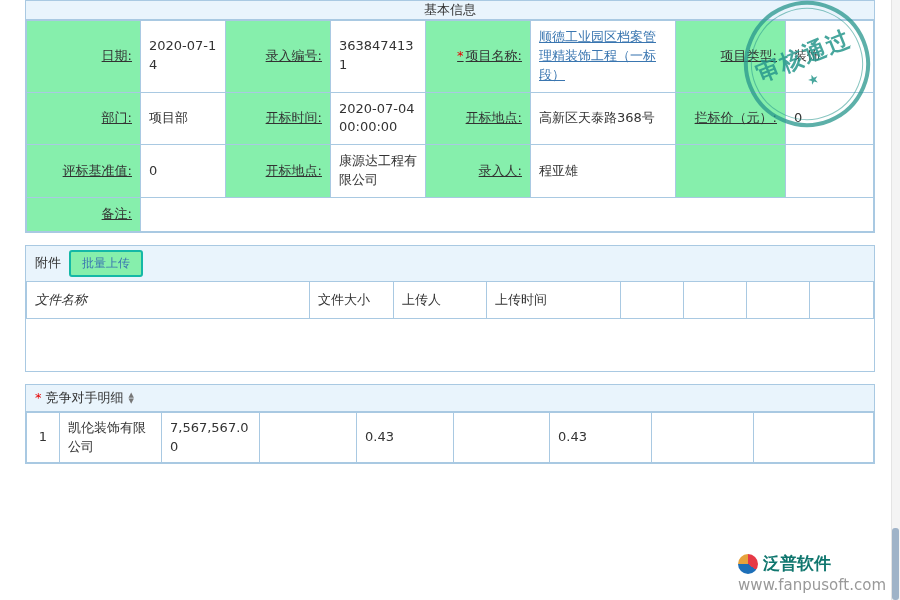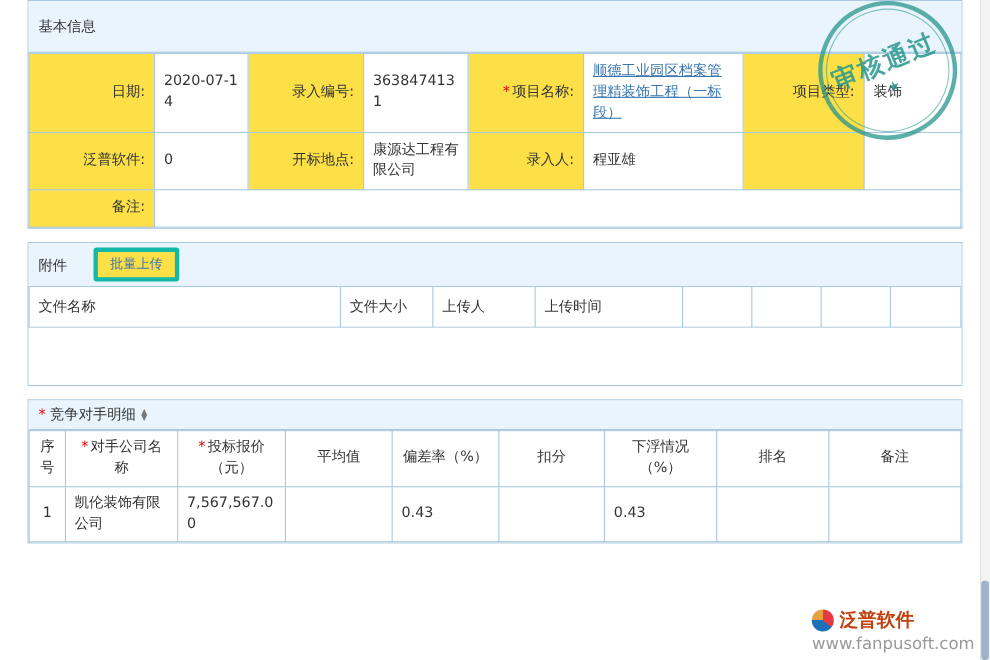--- a/index.html
+++ b/index.html
@@ -3,52 +3,52 @@
 <meta charset="utf-8">
 <style>
   * { box-sizing: border-box; margin: 0; padding: 0; }
   html, body { background: #fff; }
   body { font-family: "DejaVu Sans", "Liberation Sans", sans-serif; }
   .page { position: relative; width: 900px; height: 600px; overflow: hidden; background: #fff; }
   .content { padding: 0 25px; }
   .title { text-align: center; font-size: 21px; font-weight: bold; color: #222; padding: 15px 0 13px; }
 
   .panel { border: 1px solid #a9c9e2; margin-bottom: 12px; background: #fff; }
-  .panel-header { background: #e9f4fc; border-bottom: 1px solid #a9c9e2; padding: 14px 9px; font-size: 13px; color: #333; }
+  .panel-header { background: #e9f4fc; border-bottom: 1px solid #a9c9e2; padding: 0 9px; font-size: 13px; color: #333; text-align: center; }
 
   table { border-collapse: collapse; width: 100%; table-layout: fixed; font-size: 13px; color: #333; }
   .info-table td { border: 1px solid #a9c9e2; padding: 7px 8px; line-height: 1.45; vertical-align: middle; word-break: break-all; }
-  td.lbl { background: #fde047; text-align: right; }
+  td.lbl { background: #86efac; text-align: right; text-decoration: underline; }
   td.val { background: #fff; text-align: left; }
   .req { color: #e60000; margin-right: 2px; }
   a.link { color: #3a76b0; text-decoration: underline; cursor: pointer; }
 
-  .bar-row { display: flex; align-items: center; gap: 24px; background: #e9f4fc; border-bottom: 1px solid #a9c9e2; padding: 4px 9px; font-size: 13px; color: #333; }
-  .btn { background: #fde047; border: 4px solid #14b8a6; color: #3a76b0; font-size: 12px; padding: 3px 11px; border-radius: 3px; cursor: pointer; font-family: inherit; }
+  .bar-row { display: flex; align-items: center; gap: 8px; background: #e9f4fc; border-bottom: 1px solid #a9c9e2; padding: 4px 9px; font-size: 13px; color: #333; }
+  .btn { background: #86efac; border: 2px solid #14b8a6; color: #3a76b0; font-size: 12px; padding: 3px 11px; border-radius: 3px; cursor: pointer; font-family: inherit; }
 
   .attach-table td { border: 1px solid #a9c9e2; border-top: none; padding: 9px 8px; background: #fff; }
-  .attach-table td.left { text-align: left; }
+  .attach-table td.left { text-align: left; font-style: italic; }
   .attach-empty { height: 52px; background: #fff; }
 
   .sort-icon { display: inline-flex; flex-direction: column; line-height: 6px; font-size: 7px; color: #777; margin-left: 3px; cursor: pointer; }
   .comp-toolbar { padding: 5px 8px 5px 113px; background: #fff; }
   .comp-table td, .comp-table th { border: 1px solid #a9c9e2; padding: 6px 8px; line-height: 1.45; vertical-align: middle; word-break: break-all; background: #fff; }
   .comp-table th { font-weight: normal; text-align: center; }
   .comp-table td { text-align: left; }
   .comp-table td.center { text-align: center; }
 
   .stamp { position: absolute; top: 1px; right: 30px; width: 126px; height: 126px; border: 4px solid rgba(39,150,140,.75); border-radius: 50%; transform: rotate(-22deg); display: flex; flex-direction: column; align-items: center; justify-content: center; z-index: 10; pointer-events: none; }
   .stamp-inner { position: absolute; inset: 3px; border: 1px solid rgba(39,150,140,.55); border-radius: 50%; }
   .stamp-text { font-size: 23px; font-weight: bold; color: rgba(39,150,140,.85); letter-spacing: 2px; white-space: nowrap; }
   .stamp-star { color: rgba(39,150,140,.85); font-size: 13px; margin-top: 2px; }
 
   .footer-brand { position: absolute; right: 14px; bottom: 6px; z-index: 9; }
   .brand-row { display: flex; align-items: center; gap: 5px; }
   .brand-logo { width: 20px; height: 20px; border-radius: 50%; background: conic-gradient(#e63946 0 35%, #1d6fb8 35% 75%, #e6a23c 75% 100%); }
-  .brand-name { font-size: 17px; font-weight: bold; color: #c2410c; }
+  .brand-name { font-size: 17px; font-weight: bold; color: #0f766e; }
   .brand-url { font-size: 15px; color: #999; text-align: right; margin-top: 1px; }
 
   .scrollbar { position: absolute; top: 0; right: 0; width: 9px; height: 600px; background: #f4f4f4; border-left: 1px solid #e4e4e4; z-index: 20; }
   .scroll-thumb { position: absolute; right: 1px; bottom: 0; width: 7px; height: 72px; background: #9fb3c8; border-radius: 3px; cursor: pointer; }
 </style>
 </head>
 <body>
 
 <div class="page">
 
@@ -79,21 +79,31 @@
           <td class="lbl">日期:</td>
           <td class="val">2020-07-14</td>
           <td class="lbl">录入编号:</td>
           <td class="val">3638474131</td>
           <td class="lbl"><span class="req">*</span><span>项目名称:</span></td>
           <td class="val"><a class="link">顺德工业园区档案管理精装饰工程（一标段）</a></td>
           <td class="lbl">项目类型:</td>
           <td class="val">装饰</td>
         </tr>
         <tr>
-          <td class="lbl">泛普软件:</td>
+          <td class="lbl">部门:</td>
+          <td class="val">项目部</td>
+          <td class="lbl">开标时间:</td>
+          <td class="val">2020-07-04 00:00:00</td>
+          <td class="lbl">开标地点:</td>
+          <td class="val">高新区天泰路368号</td>
+          <td class="lbl">拦标价（元）:</td>
+          <td class="val">0</td>
+        </tr>
+        <tr>
+          <td class="lbl">评标基准值:</td>
           <td class="val">0</td>
           <td class="lbl">开标地点:</td>
           <td class="val">康源达工程有限公司</td>
           <td class="lbl">录入人:</td>
           <td class="val">程亚雄</td>
           <td class="lbl"></td>
           <td class="val"></td>
         </tr>
         <tr>
           <td class="lbl">备注:</td>
@@ -150,31 +160,20 @@
             <col style="width:102px">
             <col style="width:98px">
             <col style="width:97px">
           <col style="width:97px">
             <col style="width:96px">
             <col style="width:102px">
             <col style="width:102px">
             <col>
         </colgroup>
         <tbody>
-            <tr>
-          <th>序号</th>
-          <th><span class="req">*</span><span>对手公司名称</span></th>
-          <th><span class="req">*</span><span>投标报价（元）</span></th>
-          <th>平均值</th>
-          <th>偏差率（%）</th>
-          <th>扣分</th>
-          <th>下浮情况（%）</th>
-          <th>排名</th>
-          <th>备注</th>
-        </tr>
         <tr>
           <td class="center">1</td>
           <td>凯伦装饰有限公司</td>
           <td>7,567,567.00</td>
           <td></td>
           <td>0.43</td>
           <td></td>
           <td>0.43</td>
           <td></td>
           <td></td>

